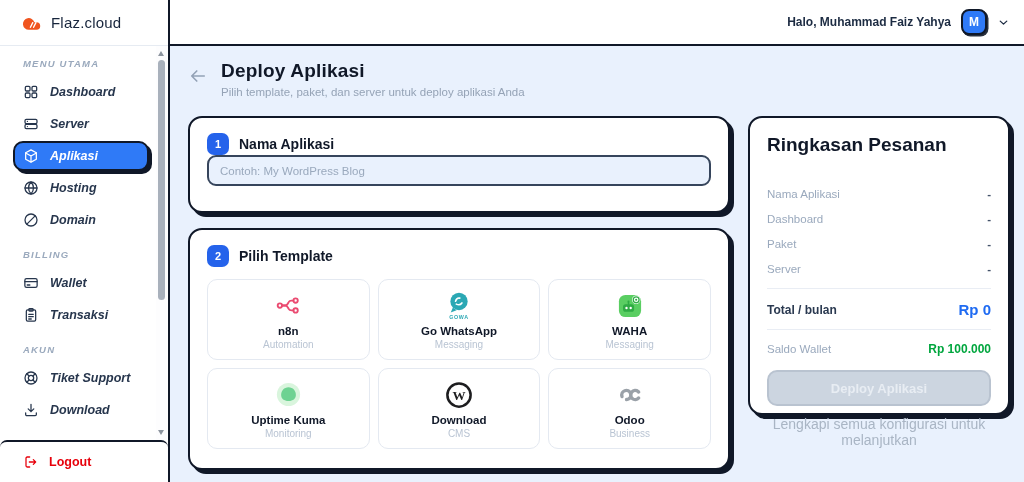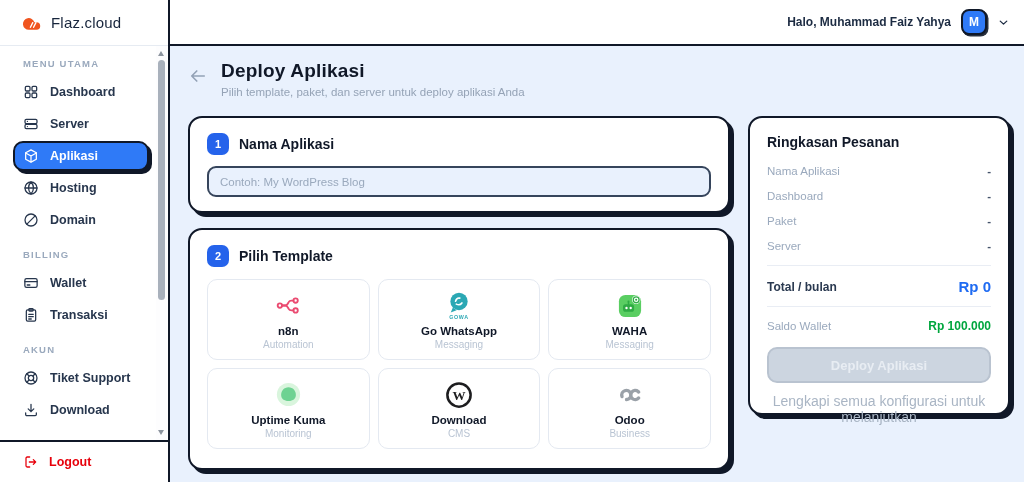--- a/index.html
+++ b/index.html
@@ -3,27 +3,27 @@
 <meta charset="utf-8">
 <style>
   html,body{margin:0;padding:0;overflow:hidden;}
   body{width:1024px;height:482px;font-family:"Liberation Sans",sans-serif;background:var(--bg-main,#e9f1fd);position:relative;}
   #app{position:absolute;inset:0;width:1024px;height:482px;}
 
   
   .sidebar{position:absolute;left:0;top:0;width:170px;height:482px;background:#fff;border-right:2px solid var(--border-dark,#101828);box-sizing:border-box;z-index:3;}
   .side-top{height:46px;display:flex;align-items:center;gap:8px;padding-left:20px;border-bottom:1px solid #e6ebf2;box-sizing:border-box;}
   .brand-name{font-size:15px;font-weight:400;color:#17253c;letter-spacing:.2px;}
-  .nav{position:absolute;left:0;top:46px;bottom:42px;right:13px;padding:12px 2px 16px 13px;overflow:hidden;}
+  .nav{position:absolute;left:0;top:46px;bottom:42px;right:13px;padding:12px 2px 16px 13px;overflow:hidden;font-style:italic;}
   .nav-label{font-size:9.5px;font-weight:700;letter-spacing:1.2px;color:#9aa9bd;margin:0 0 8px 10px;}
   .nav-section:not(:first-child) .nav-label{margin-top:14px;}
   .nav-item{display:flex;align-items:center;gap:11px;padding:7px 10px;margin-bottom:2px;border-radius:10px;font-size:12.5px;font-weight:700;color:#27364d;cursor:pointer;}
   .nav-item svg{flex:0 0 auto;}
   .nav-item.active{background:var(--accent-blue,#2f7af7);color:#fff;border:2px solid var(--border-dark,#101828);box-shadow:3px 3px 0 var(--border-dark,#101828);padding:5px 8px;margin-right:4px;}
-  .side-bottom{position:absolute;left:0;right:0;bottom:0;height:42px;border-top:2px solid var(--border-dark,#101828);display:flex;align-items:center;gap:10px;padding-left:23px;box-sizing:border-box;color:var(--logout-red,#e7000b);font-weight:700;font-size:12.5px;background:#fff;cursor:pointer;}
+  .side-bottom{position:absolute;left:0;right:0;bottom:0;height:42px;border-top:2px solid var(--border-dark,#101828);display:flex;align-items:center;gap:10px;padding-left:23px;box-sizing:border-box;color:var(--logout-red,#e7000b);font-weight:700;font-size:12.5px;background:#fff;cursor:pointer;border-radius:7px;}
   
   .sb-track{position:absolute;top:46px;bottom:42px;right:1px;width:11px;background:#fdfdfe;}
   .sb-arrow{position:absolute;left:2px;width:0;height:0;border-left:3.5px solid transparent;border-right:3.5px solid transparent;}
   .sb-arrow.up{top:5px;border-bottom:5px solid #8d959f;}
   .sb-arrow.down{bottom:5px;border-top:5px solid #8d959f;}
   .sb-thumb{position:absolute;left:2px;top:14px;width:7px;height:240px;background:#a9b1bc;border-radius:4px;}
 
   
   .topbar{position:absolute;left:170px;top:0;width:854px;height:46px;background:#fff;border-bottom:2px solid var(--border-dark,#101828);box-sizing:border-box;display:flex;align-items:center;justify-content:flex-end;z-index:2;}
   .profile{display:flex;align-items:center;gap:10px;padding-right:14px;cursor:pointer;text-align:right;}
@@ -39,30 +39,30 @@
 
   .card{position:absolute;background:#fff;border:2px solid var(--border-dark,#101828);border-radius:14px;box-shadow:4px 4px 0 var(--border-dark,#101828);box-sizing:border-box;}
   #card-name{left:18px;top:70px;width:542px;height:97px;padding:15px 17px;}
   #card-template{left:18px;top:182px;width:542px;height:242px;padding:15px 17px;}
   #card-summary{left:578px;top:70px;width:262px;height:299px;padding:16px 17px;}
 
   .step-head{display:flex;align-items:center;gap:10px;}
   .step-badge{width:22px;height:22px;border-radius:7px;background:var(--badge-blue,#2563eb);color:#fff;font-size:11px;font-weight:800;display:flex;align-items:center;justify-content:center;}
   .step-title{font-size:14px;font-weight:800;color:var(--text-dark,#101828);}
 
-  .name-input{margin-top:11px;width:100%;height:31px;box-sizing:border-box;border:2px solid #36455c;border-radius:9px;background:var(--bg-main,#e9f1fd);padding:0 11px;font-size:11.5px;font-family:"Liberation Sans",sans-serif;color:#1c2b42;outline:none;}
+  .name-input{width:100%;height:31px;box-sizing:border-box;border:2px solid #36455c;border-radius:9px;background:var(--bg-main,#e9f1fd);padding:0 11px;font-size:11.5px;font-family:"Liberation Sans",sans-serif;color:#1c2b42;outline:none;}
   .name-input::placeholder{color:#9aa9bd;}
 
   .tpl-grid{margin-top:12px;display:grid;grid-template-columns:repeat(3,1fr);gap:8px;}
   .tile{height:81px;border:1px solid #e4e9f1;border-radius:10px;background:#fff;display:flex;flex-direction:column;align-items:center;justify-content:center;cursor:pointer;box-sizing:border-box;}
   .tile-icon{height:32px;display:flex;align-items:center;justify-content:center;margin-bottom:3px;}
   .tile-name{font-size:11.5px;font-weight:800;color:var(--text-dark,#101828);}
   .tile-cat{font-size:10px;color:#b9c4d3;margin-top:2px;}
 
-  .sum-title{font-size:14px;font-weight:800;color:var(--text-dark,#101828);margin-bottom:15px;}
+  .sum-title{font-size:19px;font-weight:800;color:var(--text-dark,#101828);margin-bottom:32px;}
   .sum-row{display:flex;justify-content:space-between;font-size:11.5px;margin-bottom:13px;}
   .sum-label{color:#9aa9bd;}
   .sum-value{color:#44536a;font-weight:600;}
   .divider{border-top:1px solid #e9edf4;margin:2px 0 12px;}
   .total-row{display:flex;justify-content:space-between;align-items:center;margin-bottom:11px;}
   .total-label{font-size:12px;color:#2a3950;font-weight:600;}
   .total-value{font-size:15px;font-weight:800;color:var(--total-blue,#1f6bf2);}
   .wallet-row{display:flex;justify-content:space-between;align-items:center;}
   .wallet-label{font-size:11.5px;color:#9aa9bd;}
   .wallet-value{font-size:12px;font-weight:800;color:var(--wallet-green,#00a63e);}

